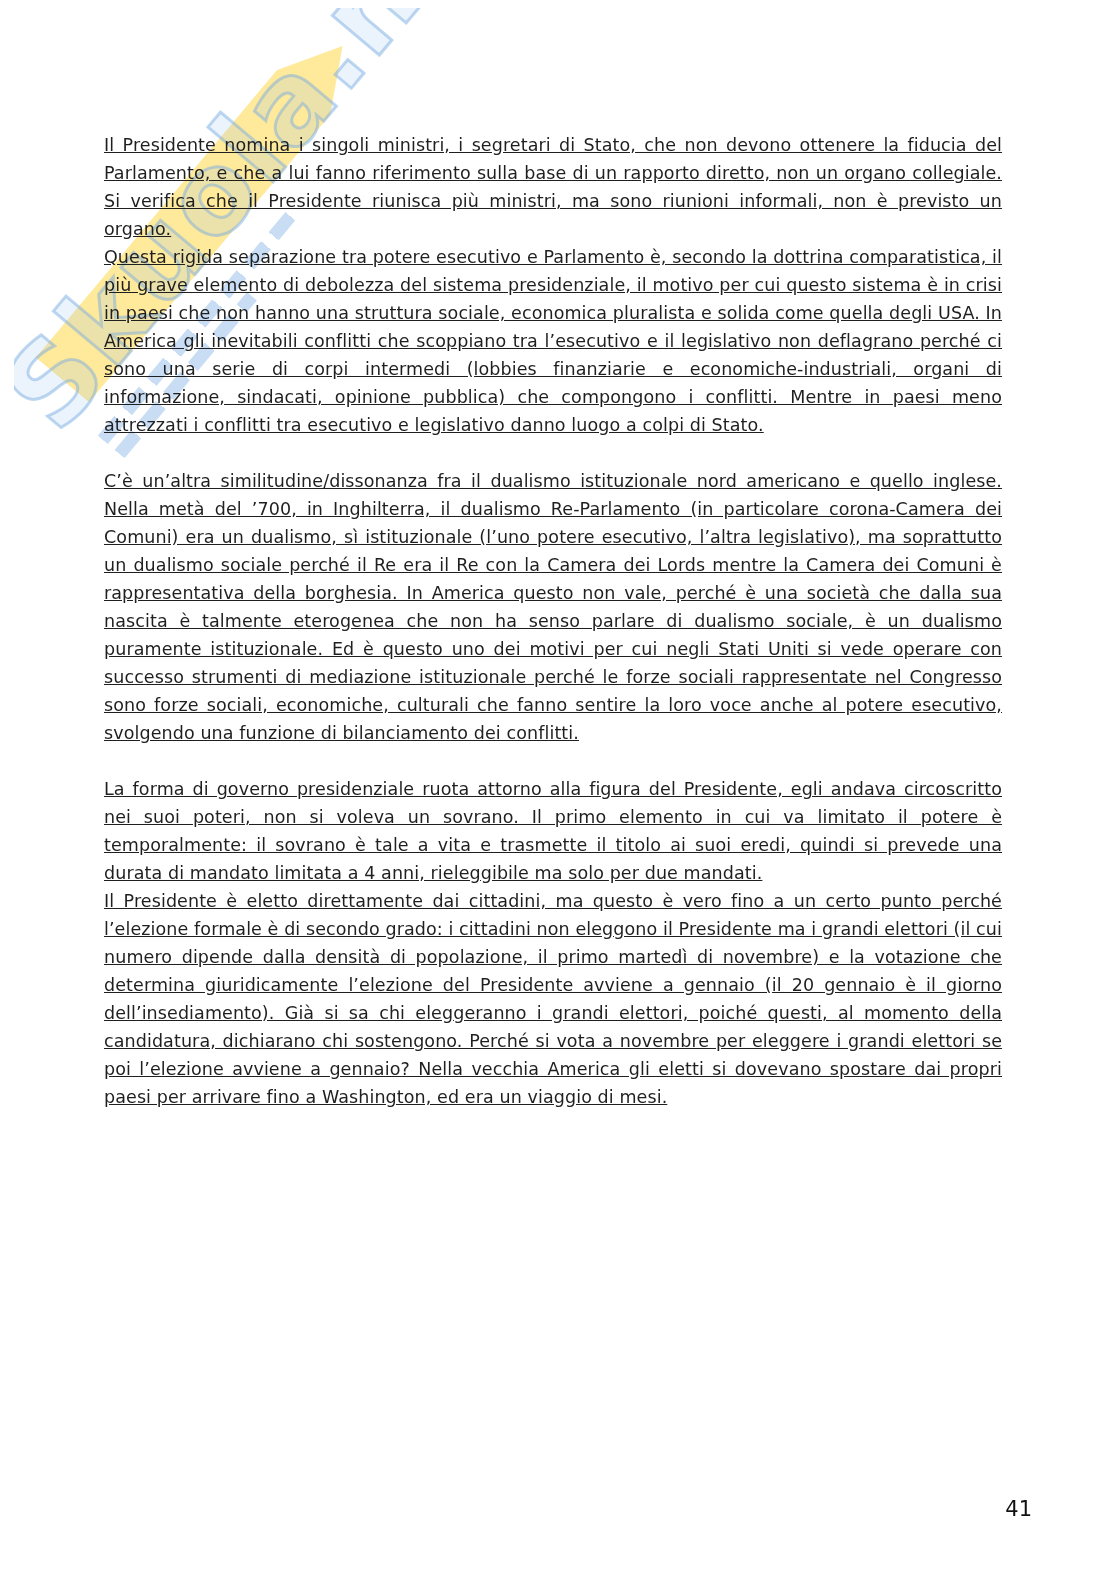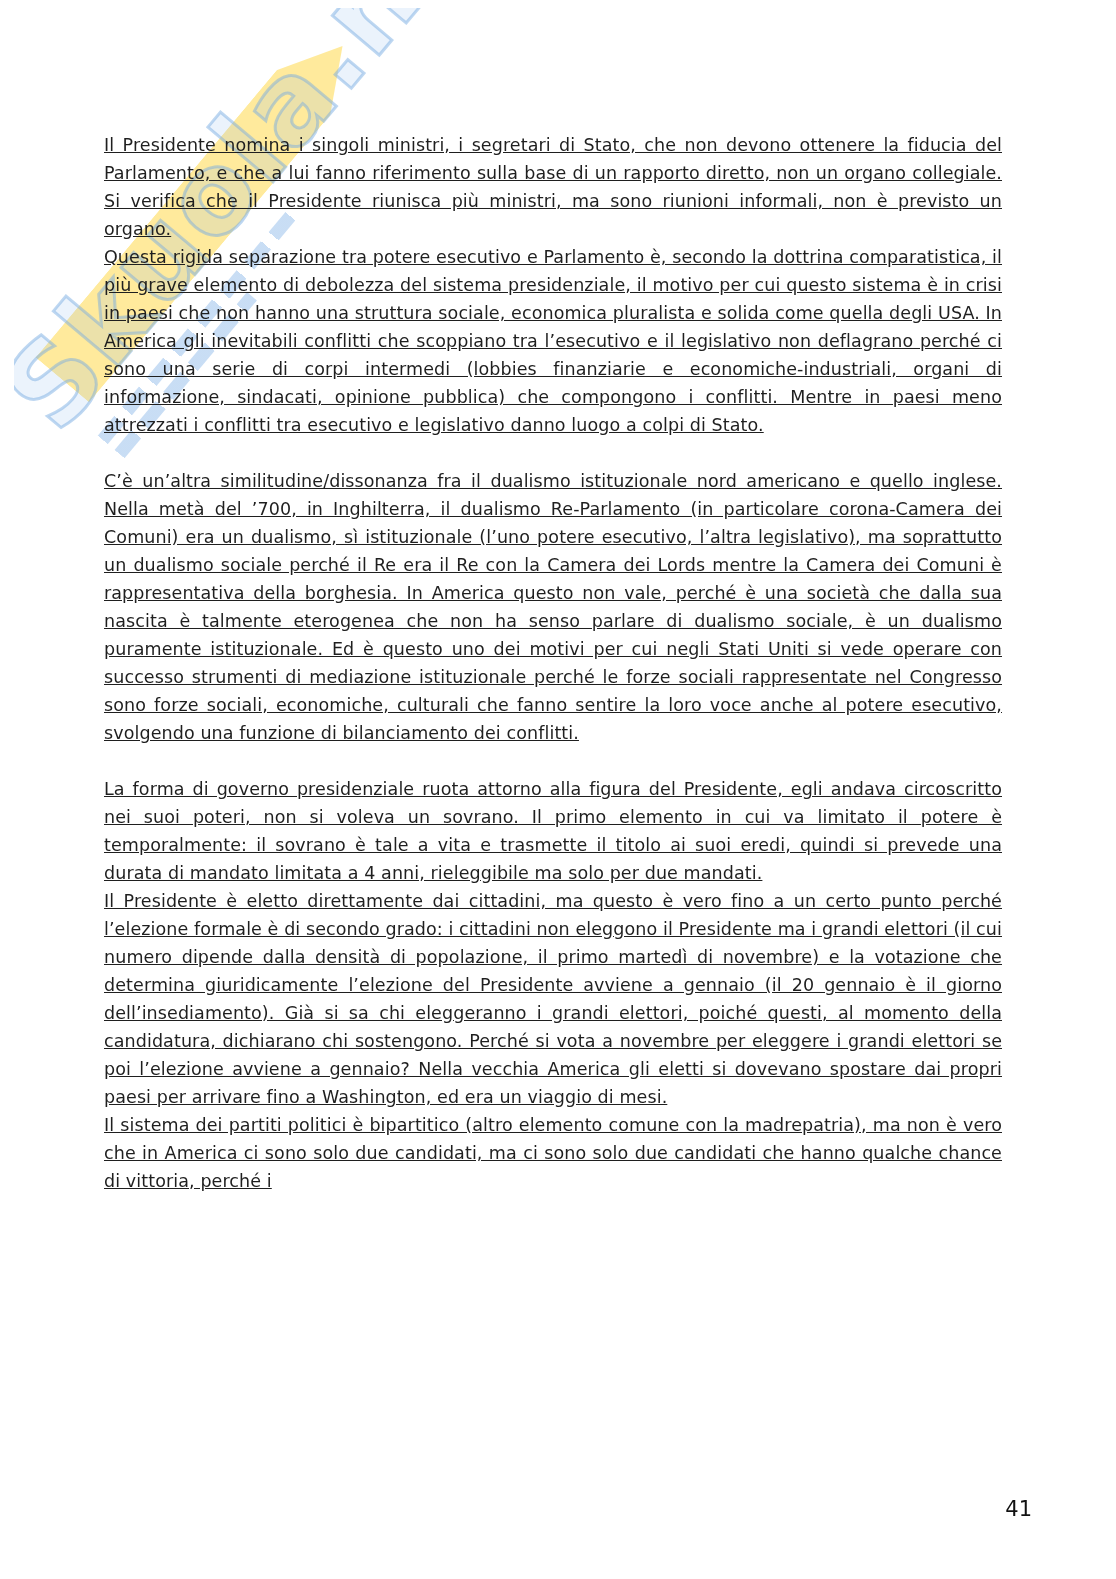--- a/index.html
+++ b/index.html
@@ -107,18 +107,17 @@
       </div>
     </div>
   </div>
 
   <main class="content">
     <p>Il Presidente nomina i singoli ministri, i segretari di Stato, che non devono ottenere la fiducia del Parlamento, e che a lui fanno riferimento sulla base di un rapporto diretto, non un organo collegiale. Si verifica che il Presidente riunisca più ministri, ma sono riunioni informali, non è previsto un organo.</p>
     <p>Questa rigida separazione tra potere esecutivo e Parlamento è, secondo la dottrina comparatistica, il più grave elemento di debolezza del sistema presidenziale, il motivo per cui questo sistema è in crisi in paesi che non hanno una struttura sociale, economica pluralista e solida come quella degli USA. In America gli inevitabili conflitti che scoppiano tra l’esecutivo e il legislativo non deflagrano perché ci sono una serie di corpi intermedi (lobbies finanziarie e economiche-industriali, organi di informazione, sindacati, opinione pubblica) che compongono i conflitti. Mentre in paesi meno attrezzati i conflitti tra esecutivo e legislativo danno luogo a colpi di Stato.</p>
     <p class="para-gap">C’è un’altra similitudine/dissonanza fra il dualismo istituzionale nord americano e quello inglese. Nella metà del ’700, in Inghilterra, il dualismo Re-Parlamento (in particolare corona-Camera dei Comuni) era un dualismo, sì istituzionale (l’uno potere esecutivo, l’altra legislativo), ma soprattutto un dualismo sociale perché il Re era il Re con la Camera dei Lords mentre la Camera dei Comuni è rappresentativa della borghesia. In America questo non vale, perché è una società che dalla sua nascita è talmente eterogenea che non ha senso parlare di dualismo sociale, è un dualismo puramente istituzionale. Ed è questo uno dei motivi per cui negli Stati Uniti si vede operare con successo strumenti di mediazione istituzionale perché le forze sociali rappresentate nel Congresso sono forze sociali, economiche, culturali che fanno sentire la loro voce anche al potere esecutivo, svolgendo una funzione di bilanciamento dei conflitti.</p>
     <p class="para-gap">La forma di governo presidenziale ruota attorno alla figura del Presidente, egli andava circoscritto nei suoi poteri, non si voleva un sovrano. Il primo elemento in cui va limitato il potere è temporalmente: il sovrano è tale a vita e trasmette il titolo ai suoi eredi, quindi si prevede una durata di mandato limitata a 4 anni, rieleggibile ma solo per due mandati.</p>
     <p>Il Presidente è eletto direttamente dai cittadini, ma questo è vero fino a un certo punto perché l’elezione formale è di secondo grado: i cittadini non eleggono il Presidente ma i grandi elettori (il cui numero dipende dalla densità di popolazione, il primo martedì di novembre) e la votazione che determina giuridicamente l’elezione del Presidente avviene a gennaio (il 20 gennaio è il giorno dell’insediamento). Già si sa chi eleggeranno i grandi elettori, poiché questi, al momento della candidatura, dichiarano chi sostengono. Perché si vota a novembre per eleggere i grandi elettori se poi l’elezione avviene a gennaio? Nella vecchia America gli eletti si dovevano spostare dai propri paesi per arrivare fino a Washington, ed era un viaggio di mesi.</p>
-    <p>Il sistema dei partiti politici è bipartitico (altro elemento comune con la madrepatria), ma non è vero che in America ci sono solo due candidati, ma ci sono solo due candidati che hanno qualche chance di vittoria, perché i</p>
   </main>
 
   <div class="page-number">41</div>
 
 </div>
 
 </body></html>

